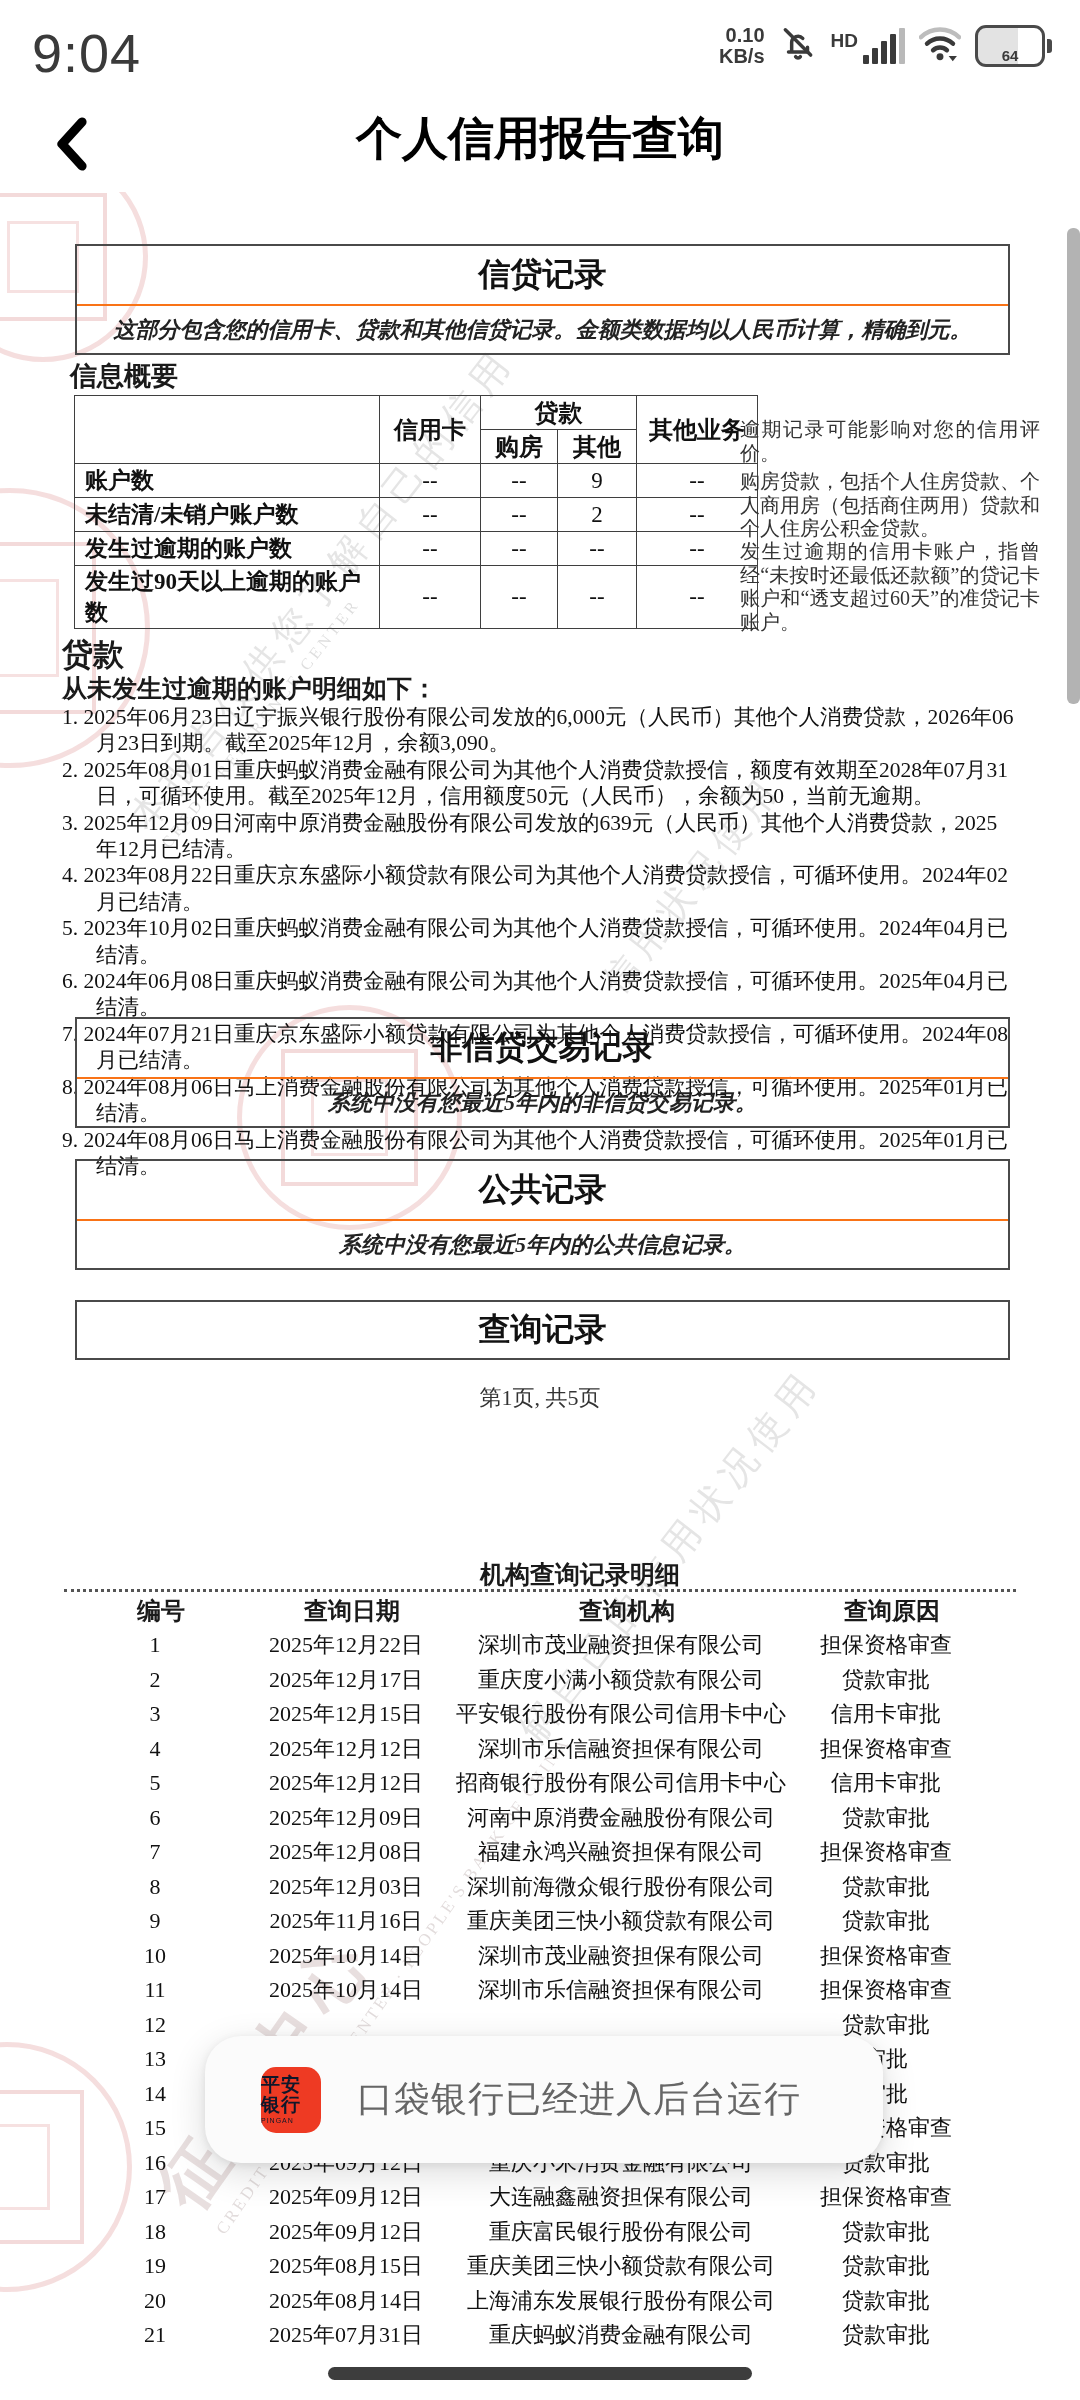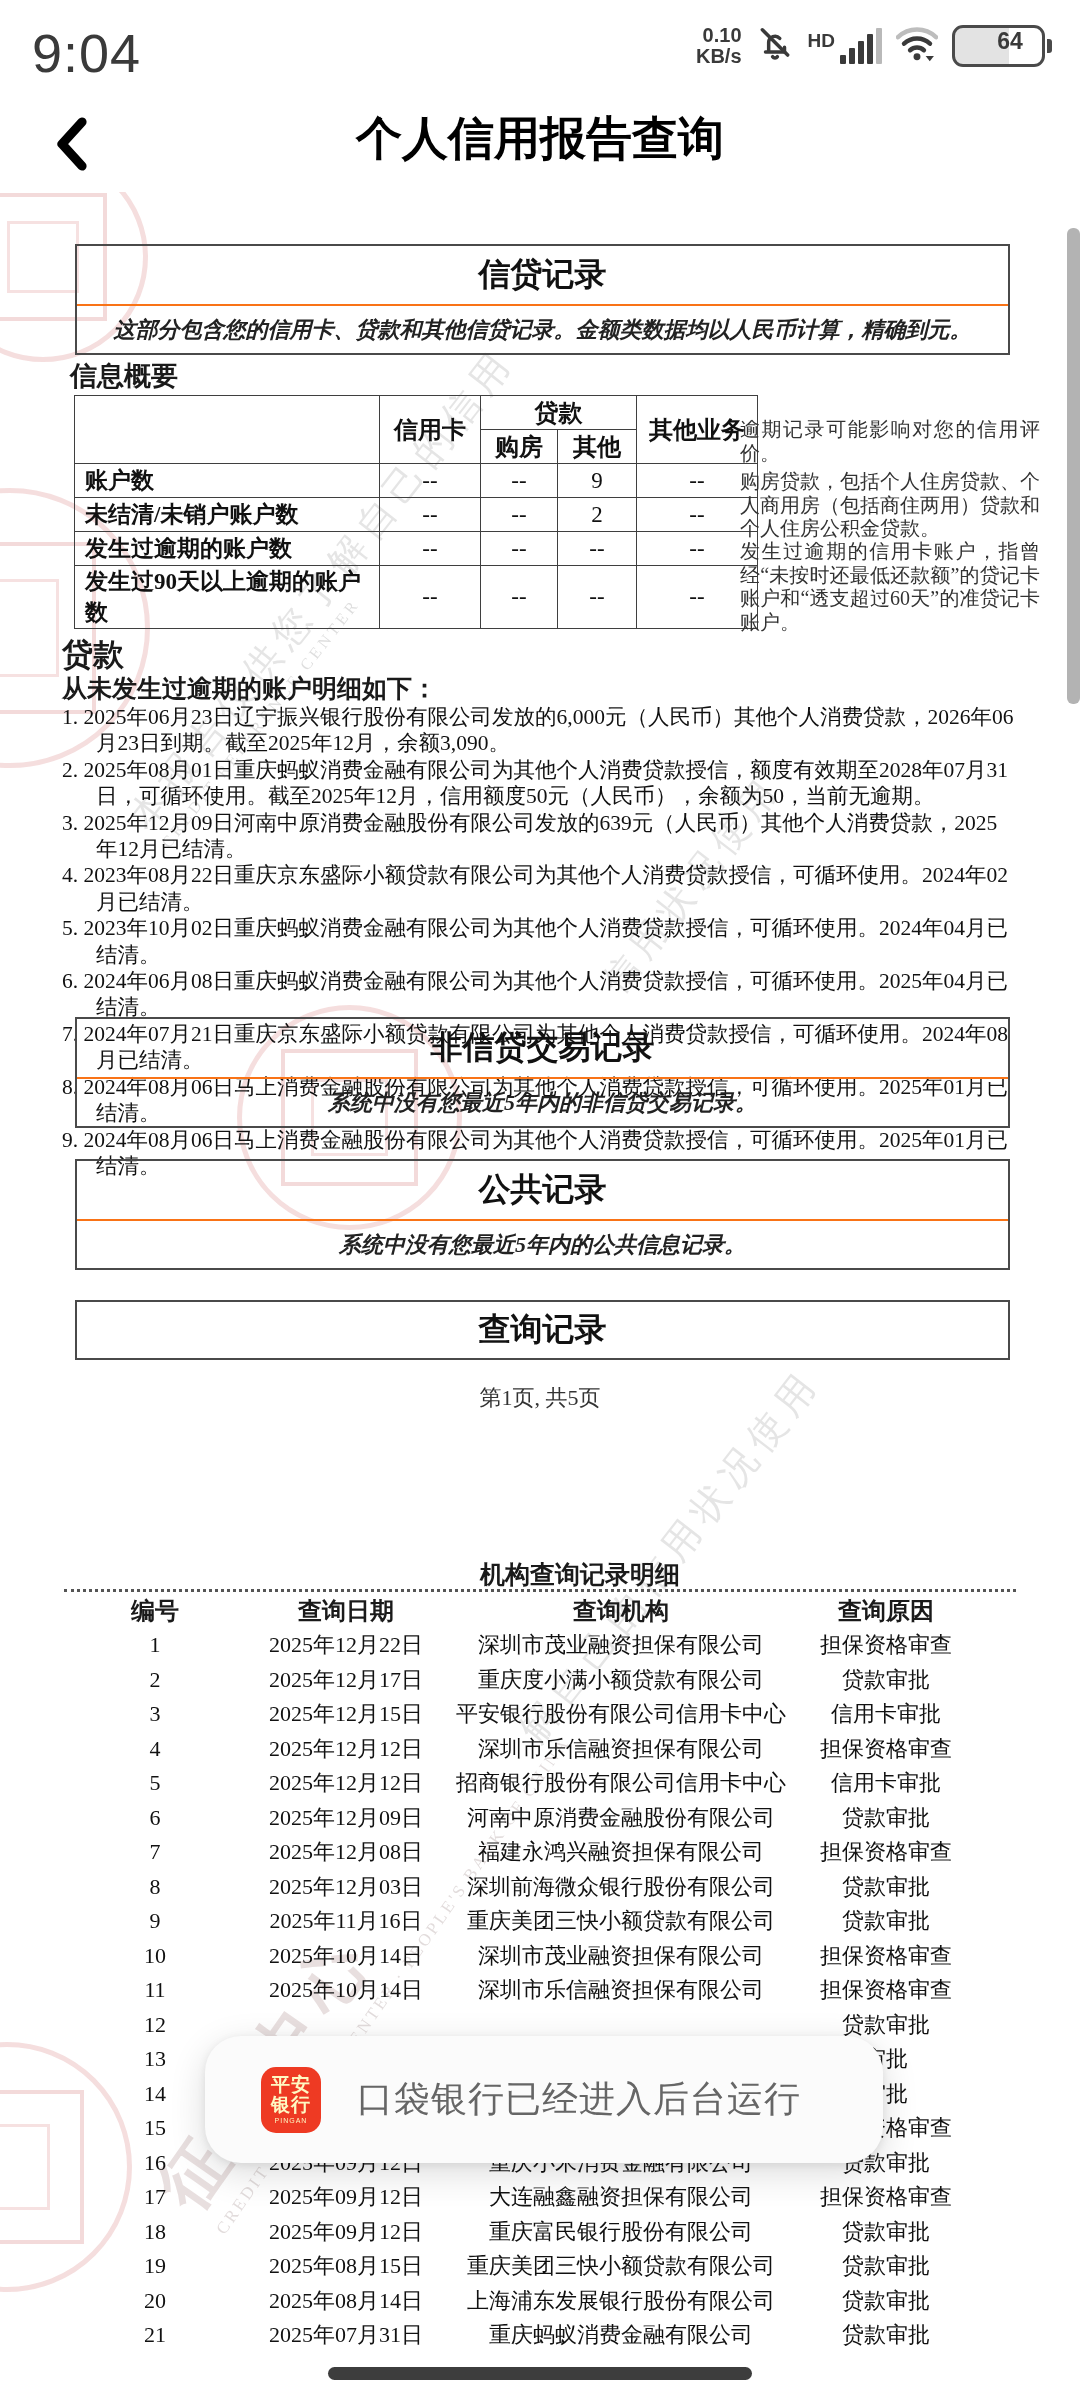--- a/index.html
+++ b/index.html
@@ -8,21 +8,21 @@
   
   #statusbar{position:absolute;left:0;top:0;width:1080px;height:92px;z-index:6;}
   .sb-time{position:absolute;left:32px;top:22px;font-size:54px;font-weight:500;color:#3a3a3a;letter-spacing:1px;}
   .sb-right{position:absolute;right:28px;top:14px;height:64px;display:flex;align-items:center;gap:14px;}
   .sb-speed{display:flex;flex-direction:column;align-items:flex-end;line-height:21px;font-size:20px;font-weight:700;color:#3a3a3a;}
   .sb-hdsig{display:flex;align-items:flex-end;gap:3px;}
   .hd-label{font-size:19px;font-weight:700;color:#3a3a3a;margin-right:2px;align-self:flex-start;margin-top:2px;}
   .bar{width:6px;background:#3a3a3a;border-radius:1px;}
   .bar.dim{background:#b9b9b9;}
   .battery{position:relative;width:64px;height:36px;border:3px solid #4a4a4a;border-radius:11px;
-    display:flex;align-items:flex-start;justify-content:center;font-size:23px;font-weight:600;color:#3a3a3a;background:linear-gradient(to right,#e3e3e3 62%,#ffffff 62%);padding-left:23px;}
+    display:flex;align-items:flex-end;justify-content:center;font-size:15px;font-weight:600;color:#3a3a3a;background:linear-gradient(to right,#e3e3e3 62%,#ffffff 62%);}
   .battery-nub{width:5px;height:14px;background:#4a4a4a;border-radius:0 3px 3px 0;margin-left:2px;}
   
   #appheader{position:absolute;left:0;top:100px;width:1080px;height:92px;z-index:6;background:#fff;}
   .back-btn{position:absolute;left:44px;top:14px;width:56px;height:60px;cursor:pointer;}
   .page-title{position:absolute;left:0;top:8px;width:100%;text-align:center;font-size:46px;font-weight:700;color:#000;}
   
   .wm{position:absolute;z-index:0;pointer-events:none;}
   .seal{border:5px solid rgba(197,72,72,.55);border-radius:50%;opacity:.33;}
   .seal::before{content:"";position:absolute;left:18%;top:18%;right:18%;bottom:18%;border:4px solid rgba(197,72,72,.6);}
   .seal::after{content:"";position:absolute;left:32%;top:32%;right:32%;bottom:32%;border:3px solid rgba(197,72,72,.5);}
@@ -57,27 +57,27 @@
   #pagination{position:absolute;left:0;top:1383px;width:1080px;text-align:center;
     font-family:"Liberation Serif",serif;font-size:22px;color:#333;z-index:1;}
   
   #qr-title{position:absolute;left:0;top:1558px;width:1080px;text-align:center;font-size:25px;font-weight:700;z-index:1;padding-left:40px;}
   #qr-dots{position:absolute;left:64px;top:1589px;width:952px;border-top:3px dotted #555;z-index:1;}
   .q-row{display:flex;height:34.5px;align-items:center;}
   .q-no{width:182px;text-align:center;}
   .q-date{width:200px;text-align:center;}
   .q-org{width:350px;text-align:center;}
   .q-reason{width:180px;text-align:center;}
-  #query-head{position:absolute;left:64px;top:1594px;width:952px;font-size:24px;font-weight:700;z-index:1;}
+  #query-head{position:absolute;left:70px;top:1594px;width:952px;font-size:24px;font-weight:700;z-index:1;}
   #query-rows{position:absolute;left:64px;top:1628px;width:952px;font-size:22px;color:#111;z-index:1;}
   
   #toast{position:absolute;left:205px;top:2036px;width:678px;height:127px;background:#fbfbfb;
     border-radius:36px;z-index:20;display:flex;align-items:center;box-shadow:0 10px 36px rgba(0,0,0,.14),0 2px 8px rgba(0,0,0,.08);}
   #toast-icon{width:60px;height:66px;border-radius:15px;margin-left:56px;display:flex;flex-direction:column;
-    align-items:center;justify-content:center;color:#fef9c3;flex-shrink:0;}
+    justify-content:center;color:#0f172a;flex-shrink:0;}
   #toast-icon .zh{font-size:19px;font-weight:700;line-height:20px;letter-spacing:1px;}
   #toast-icon .en{font-size:7px;letter-spacing:1px;margin-top:2px;}
   #toast-msg{margin-left:36px;font-size:36px;color:#666;letter-spacing:1px;}
   
   #gesture-pill{position:absolute;left:328px;top:2367px;width:424px;height:13px;border-radius:7px;background:#3d3d3d;z-index:6;}
 </style>
 </head>
 <body>
 
 <div id="screen">

